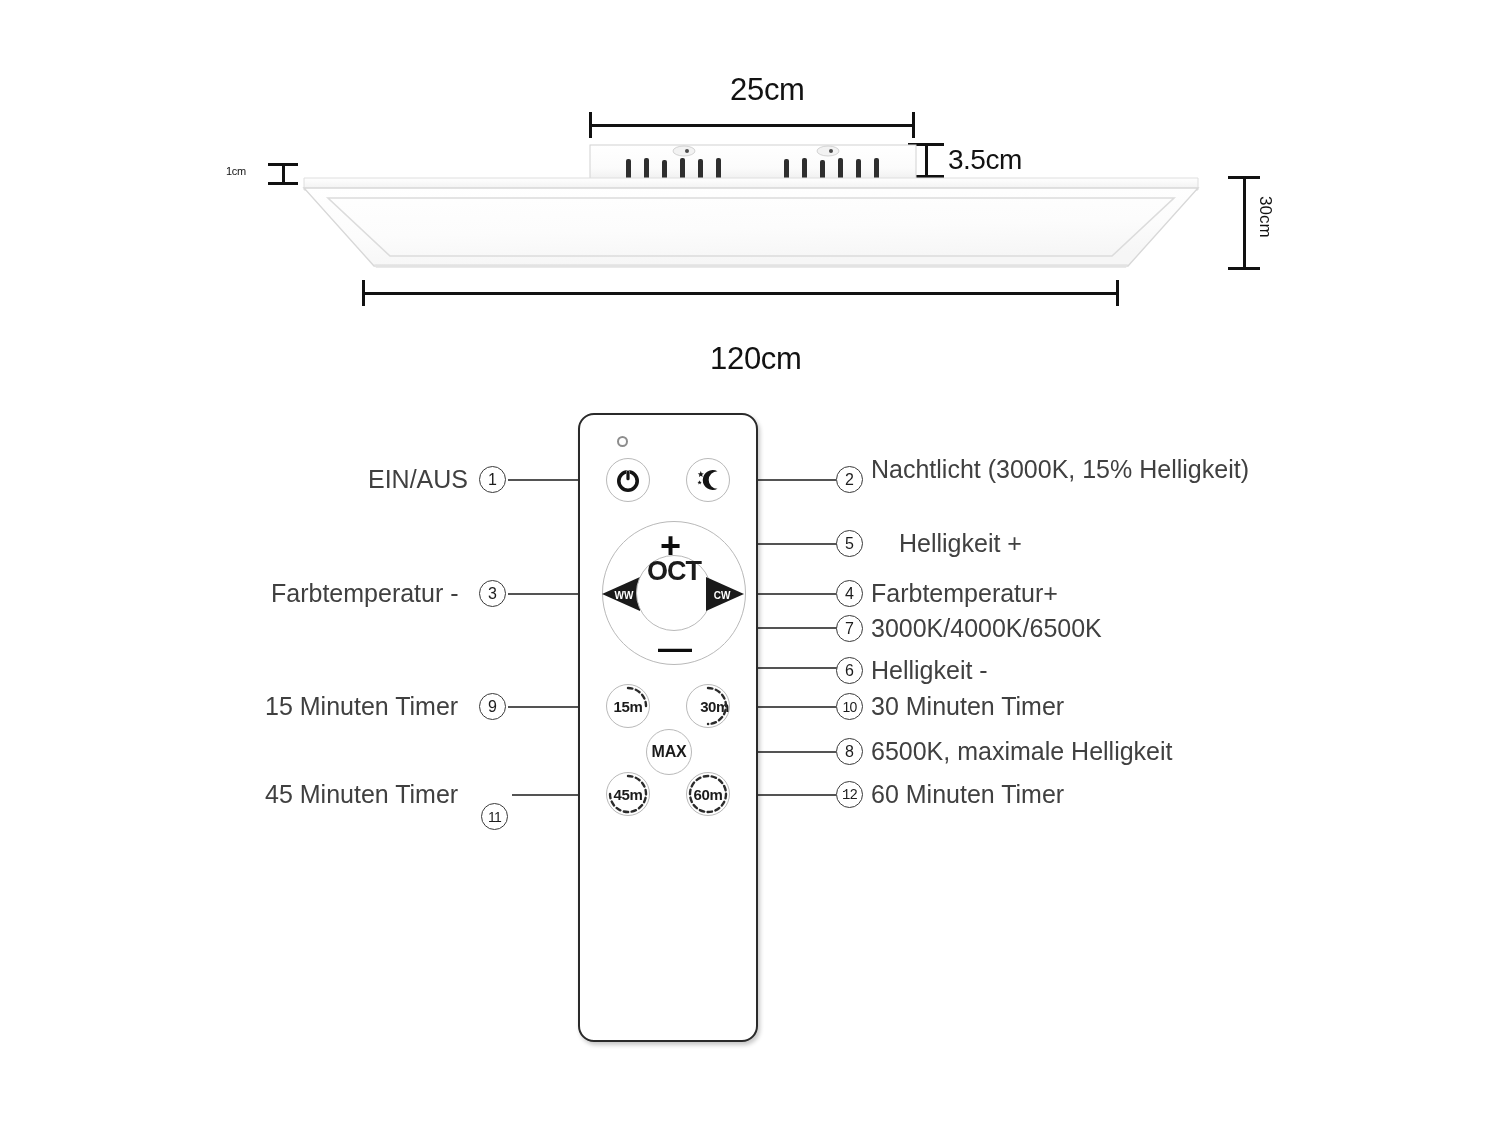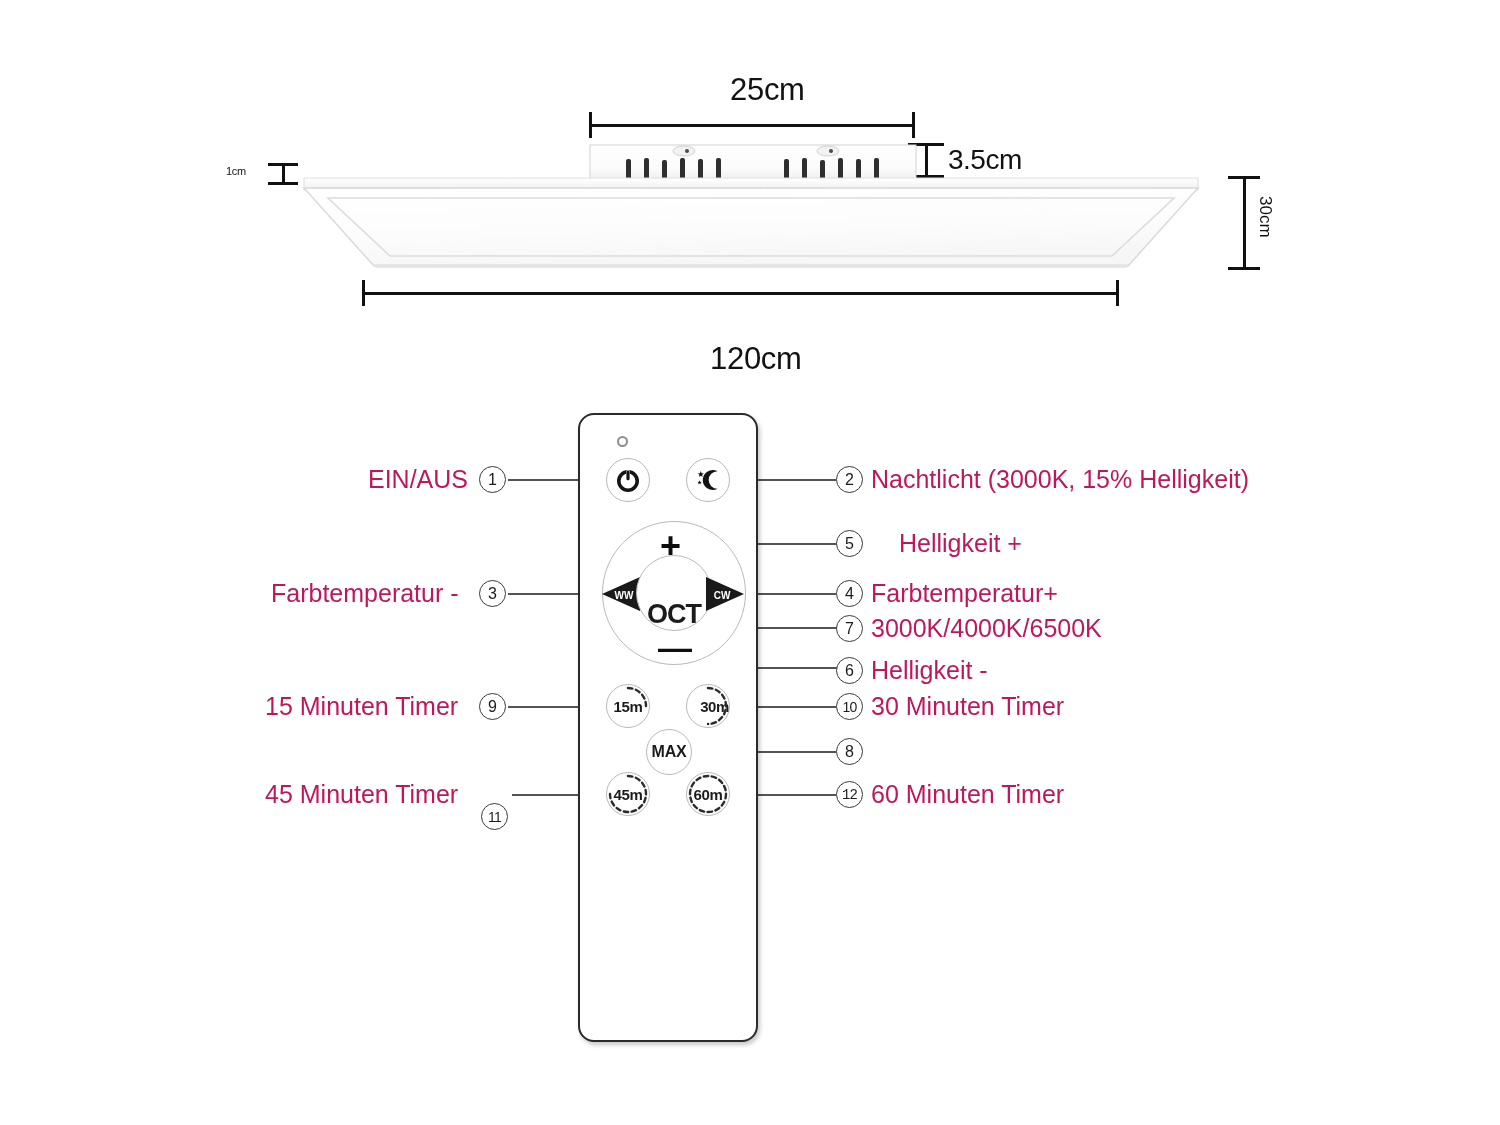--- a/index.html
+++ b/index.html
@@ -73,21 +73,21 @@
     position:absolute;
     border-radius:50%;
     border:1.5px solid #b9b9b9;
     background:#fff;
   }
   .dial-inner {
     position:absolute;
     border-radius:50%;
     border:1.5px solid #b9b9b9;
     background:#fff;
-    display:flex; align-items:flex-end; justify-content:center;
+    display:flex; align-items:flex-start; justify-content:center;
   }
   .oct-label {
     font-family:"Liberation Sans", sans-serif;
     font-size:27px;
     font-weight:700;
     color:#1b1b1b;
     letter-spacing:-1px;
   }
   .plus-sign, .minus-sign {
     position:absolute;
@@ -95,21 +95,21 @@
     font-family:"Liberation Sans", sans-serif;
     font-weight:700;
     line-height:1;
   }
 
   
   .callout-text {
     position:absolute;
     font-family:"Liberation Sans", sans-serif;
     font-size:25px;
-    color:#be185d;
+    color:#404040;
     white-space:nowrap;
     line-height:1;
     text-align:center;
   }
   .badge {
     position:absolute;
     width: 27px; height: 27px;
     border-radius:50%;
     border: 1.6px solid #3a3a3a;
     background:#fff;
@@ -333,36 +333,37 @@
     <div class="callout-text" style="left:271px; top:581px;">Farbtemperatur -</div>
     <div class="badge" style="left:479px; top:580px;">3</div>
 
     <div class="callout-text" style="left:265px; top:694px;">15 Minuten Timer</div>
     <div class="badge" style="left:479px; top:693px;">9</div>
 
     <div class="callout-text" style="left:265px; top:782px;">45 Minuten Timer</div>
     <div class="badge two-digit" style="left:481px; top:781px;margin-top:22px;">11</div>
 
     <div class="badge" style="left:836px; top:466px;">2</div>
-    <div class="callout-text" style="left:871px; top:467px;">Nachtlicht (3000K, 15% Helligkeit)</div>
+    <div class="callout-text" style="left:871px; top:457px;">Nachtlicht (3000K, 15% Helligkeit)</div>
 
     <div class="badge" style="left:836px; top:530px;">5</div>
     <div class="callout-text" style="left:899px; top:531px;">Helligkeit +</div>
 
     <div class="badge" style="left:836px; top:580px;">4</div>
     <div class="callout-text" style="left:871px; top:581px;">Farbtemperatur+</div>
 
     <div class="badge" style="left:836px; top:615px;">7</div>
     <div class="callout-text" style="left:871px; top:616px;">3000K/4000K/6500K</div>
 
     <div class="badge" style="left:836px; top:657px;">6</div>
     <div class="callout-text" style="left:871px; top:658px;">Helligkeit -</div>
 
     <div class="badge two-digit" style="left:836px; top:693px;">10</div>
     <div class="callout-text" style="left:871px; top:694px;">30 Minuten Timer</div>
 
     <div class="badge" style="left:836px; top:738px;">8</div>
+    <div class="callout-text" style="left:871px; top:739px;">6500K, maximale Helligkeit</div>
 
     <div class="badge two-digit" style="left:836px; top:781px;font-family:Liberation Mono, monospace;">12</div>
     <div class="callout-text" style="left:871px; top:782px;">60 Minuten Timer</div>
 
   </div>
 </div>
 
 </body></html>

